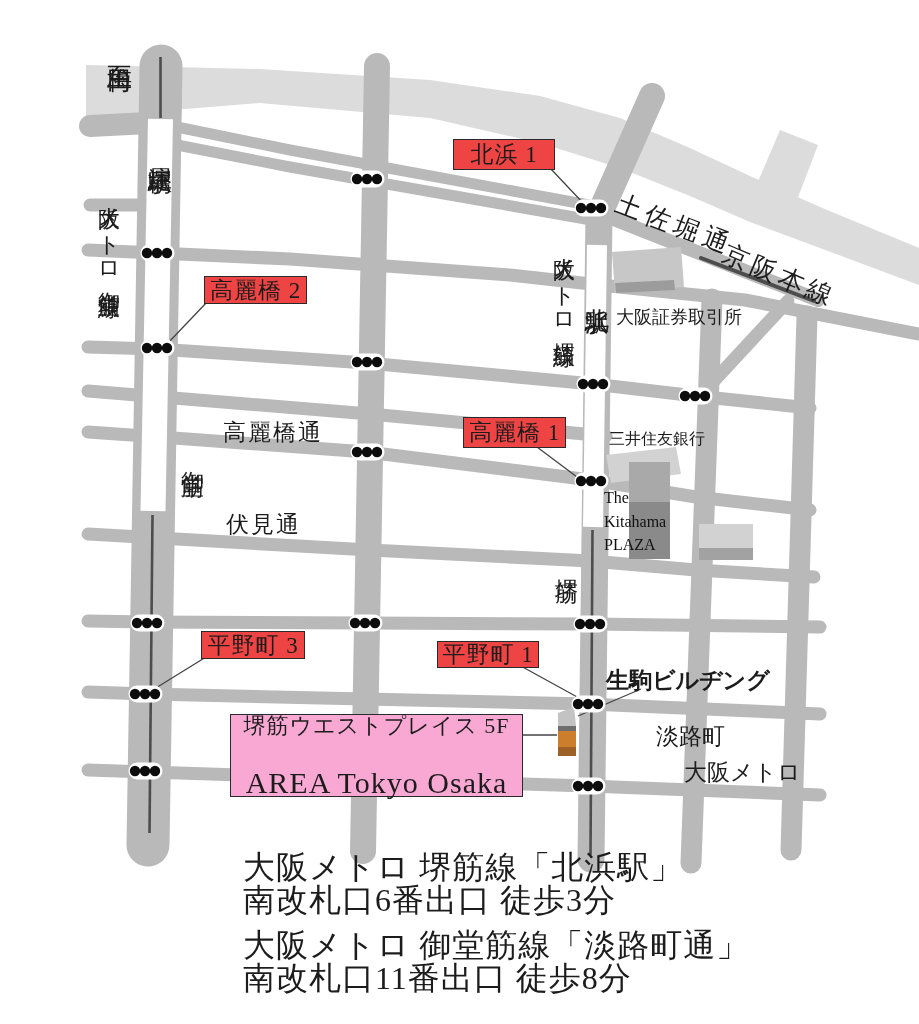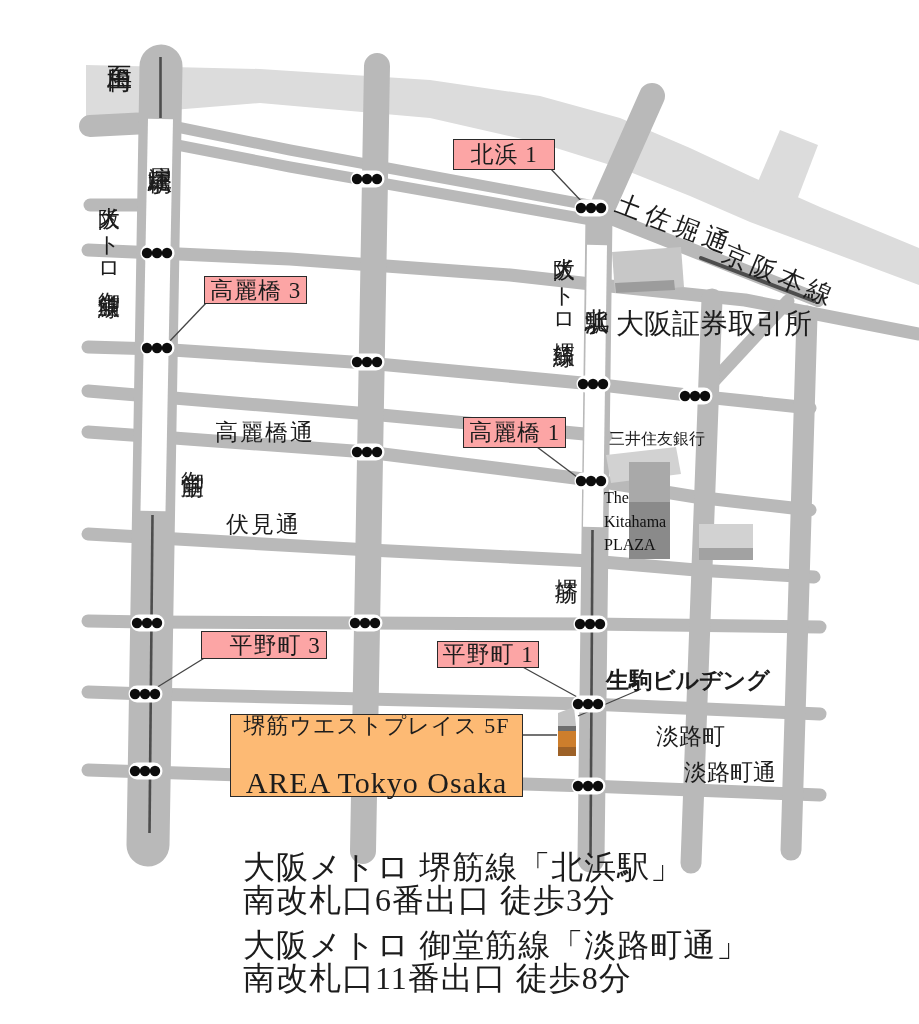--- a/index.html
+++ b/index.html
@@ -2,23 +2,23 @@
 <html><head>
 <meta charset="utf-8">
 <style>
   html,body{margin:0;padding:0;background:#fff;}
   #stage{position:relative;width:919px;height:1024px;background:#fff;overflow:hidden;
          font-family:"Liberation Serif","DejaVu Serif",serif;color:#1c1c1c;}
   #map-svg{position:absolute;left:0;top:0;}
   .lbl{position:absolute;white-space:nowrap;color:#1c1c1c;}
   .vert{writing-mode:vertical-rl;text-orientation:upright;letter-spacing:2px;}
   .diag{transform-origin:left top;}
-  .ibox{position:absolute;background:#fca5a5;border:1.3px solid #2a2a2a;display:flex;
+  .ibox{position:absolute;background:#ef4444;border:1.3px solid #2a2a2a;display:flex;
         align-items:center;justify-content:center;font-size:23px;letter-spacing:1px;}
-  .dest-box{position:absolute;left:230px;top:714px;width:291px;height:81px;background:#fdba74;
+  .dest-box{position:absolute;left:230px;top:714px;width:291px;height:81px;background:#f9a8d4;
         border:1.3px solid #2a2a2a;display:flex;flex-direction:column;align-items:center;
         justify-content:center;gap:9px;}
   .dest-box .l1{font-size:22px;letter-spacing:1px;}
   .dest-box .l2{font-size:30px;letter-spacing:1px;margin-top:16px;}
   .access{position:absolute;left:243px;top:851px;font-size:32px;line-height:33px;letter-spacing:1px;}
   .access .blk{margin-bottom:12px;}
   .plaza{position:absolute;left:604px;top:486px;font-size:16px;line-height:23.5px;color:#111;}
 </style>
 </head>
 <body>
@@ -198,45 +198,45 @@
   <div class="lbl vert" style="left:144px;top:147px;font-size:24px;">淀屋橋駅</div>
   <div class="lbl vert" style="left:94px;top:189px;font-size:22px;">大阪メトロ御堂筋線</div>
   <div class="lbl vert" style="left:177px;top:453px;font-size:23px;">御堂筋</div>
   <div class="lbl vert" style="left:549px;top:240px;font-size:22px;">大阪メトロ堺筋線</div>
   <div class="lbl vert" style="left:581px;top:289px;font-size:24px;">北浜駅</div>
   <div class="lbl vert" style="left:551px;top:561px;font-size:23px;">堺筋</div>
 
   <div class="lbl diag" style="left:623px;top:186px;font-size:26px;letter-spacing:5px;transform:rotate(21deg);">土佐堀通</div>
   <div class="lbl diag" style="left:731px;top:236px;font-size:26px;letter-spacing:4px;transform:rotate(23deg);">京阪本線</div>
 
-  <div class="lbl" style="left:616px;top:305px;font-size:28px;">大阪証券取引所</div>
+  <div class="lbl" style="left:616px;top:305px;font-size:18px;">大阪証券取引所</div>
   <div class="lbl" style="left:609px;top:429px;font-size:16px;">三井住友銀行</div>
 
   <div class="plaza">
     <div>The</div>
     <div>Kitahama</div>
     <div>PLAZA</div>
   </div>
 
-  <div class="lbl" style="left:215px;top:417px;font-size:23px;letter-spacing:2px;">高麗橋通</div>
+  <div class="lbl" style="left:223px;top:417px;font-size:23px;letter-spacing:2px;">高麗橋通</div>
   <div class="lbl" style="left:226px;top:509px;font-size:23px;letter-spacing:2px;">伏見通</div>
   <div class="lbl" style="left:606px;top:665px;font-size:23px;font-weight:bold;">生駒ビルヂング</div>
   <div class="lbl" style="left:656px;top:721px;font-size:23px;">淡路町</div>
-  <div class="lbl" style="left:684px;top:757px;font-size:23px;">淡路町通</div>
+  <div class="lbl" style="left:684px;top:757px;font-size:23px;">大阪メトロ</div>
 
   <div class="ibox" style="left:453px;top:139px;width:100px;height:29px;">
       <span>北浜 1</span>
     </div>
   <div class="ibox" style="left:204px;top:276px;width:101px;height:26px;">
-      <span>高麗橋 3</span>
+      <span>高麗橋 2</span>
     </div>
   <div class="ibox" style="left:439px;top:417px;width:101px;height:29px;margin-left:24px;">
       <span>高麗橋 1</span>
     </div>
-  <div class="ibox" style="left:201px;top:631px;width:102px;height:26px;padding-left:22px;">
+  <div class="ibox" style="left:201px;top:631px;width:102px;height:26px;">
       <span>平野町 3</span>
     </div>
   <div class="ibox" style="left:437px;top:641px;width:100px;height:25px;">
       <span>平野町 1</span>
     </div>
 
   <div class="dest-box">
     <div class="l1">堺筋ウエストプレイス 5F</div>
     <div class="l2">AREA Tokyo Osaka</div>
   </div>

